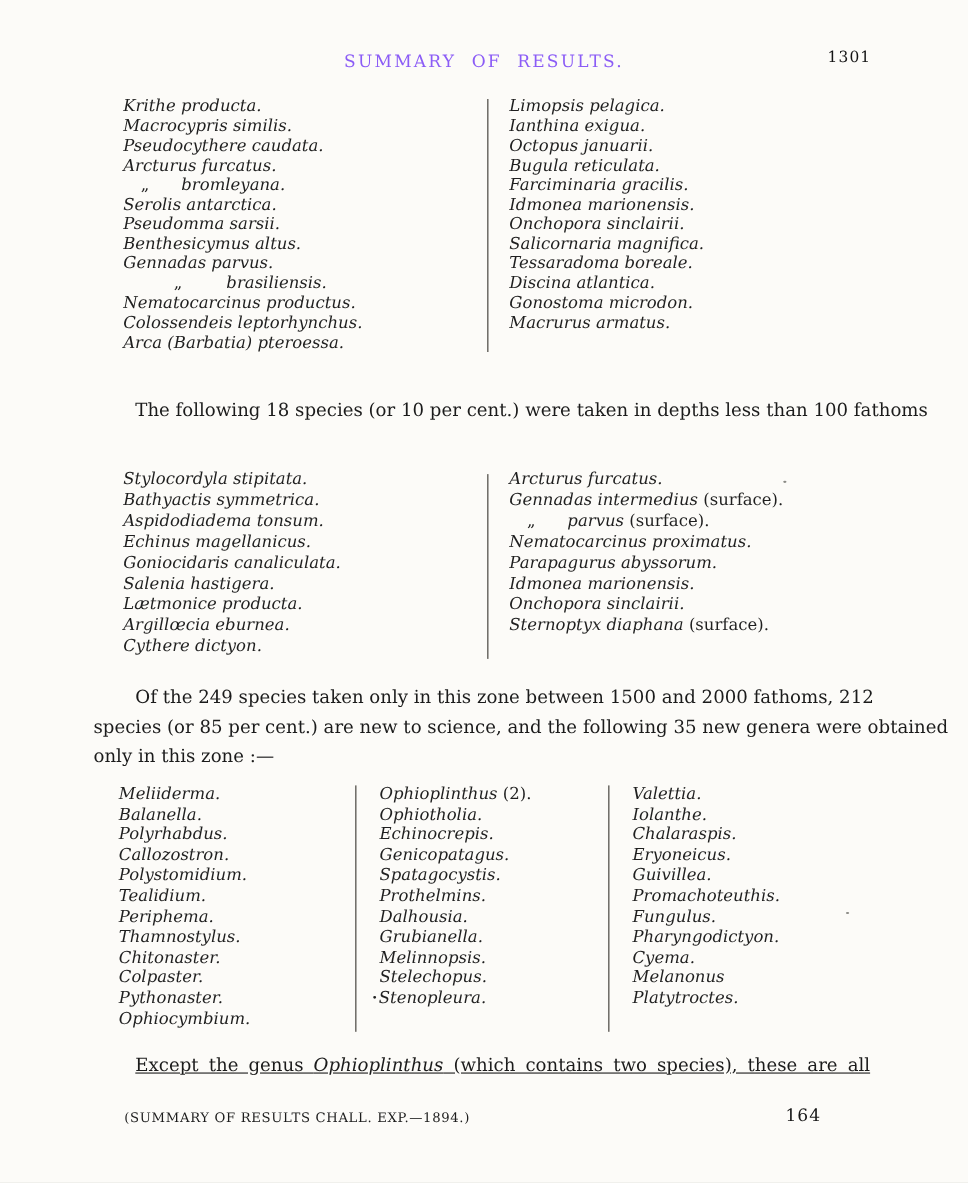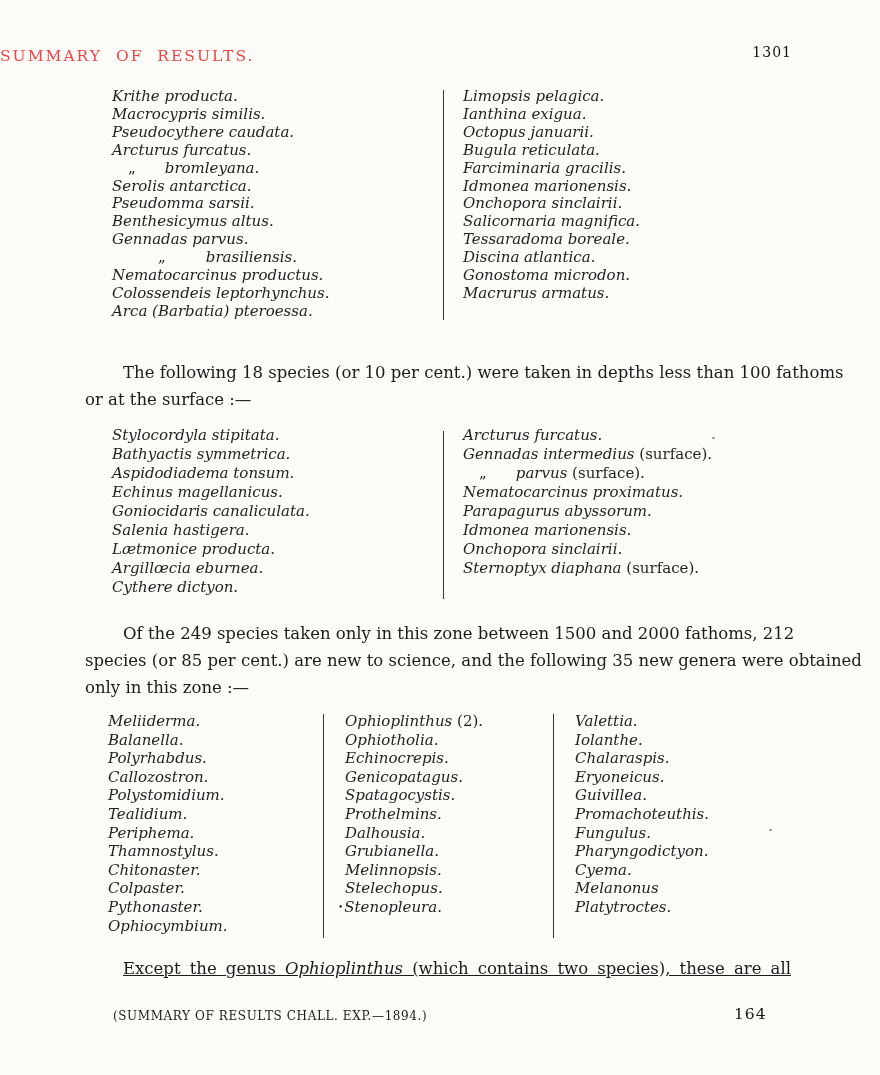--- a/index.html
+++ b/index.html
@@ -8,23 +8,23 @@
     width:880px; height:1075px;
     margin:0 auto;
     background:#fcfbf8;
     color:#1f1f1f;
     font-family:"DejaVu Serif","Liberation Serif",serif;
     overflow:hidden;
   }
   
   .hdr-title {
     position:absolute; top:47px; left:0; right:0;
-    text-align:left;
+    text-align:center;
     font-size:15.5px; letter-spacing:2px; word-spacing:7px;
-    color:#ef4444;
+    color:#8b5cf6;
   }
   .hdr-pageno {
     position:absolute; top:44px; right:88px;
     font-size:14px; letter-spacing:1px; color:#141414;
   }
   
   .splist { position:absolute; font-size:15px; }
   .sp-row { white-space:nowrap; }
   .it { font-style:italic; }
   .rm { font-style:normal; }
@@ -55,21 +55,21 @@
   .pline { line-height:26.8px; white-space:nowrap; }
   .pline.just { text-align:justify; text-align-last:justify; }
   .pline.ind { text-indent:38px; }
   
   .ftr-imprint {
     position:absolute; left:113px; top:1009px;
     font-size:12px; letter-spacing:0.6px; color:#1c1c1c;
   }
   .ftr-sig {
     position:absolute; left:714px; top:1005px;
-    font-size:15.5px; letter-spacing:1px; color:#161616;margin-left:20px;
+    font-size:15.5px; letter-spacing:1px; color:#161616;
   }
   
   .speck { position:absolute; background:#8a8a85; border-radius:50%; }
   #speck1 { left:712px; top:437px; width:3px; height:2px; }
   #speck2 { left:769px; top:829px; width:3px; height:2px; }
 </style>
 </head>
 <body>
 
 <div id="page">
@@ -103,21 +103,20 @@
       <div class="sp-row"><span class="it">Onchopora sinclairii.</span></div>
       <div class="sp-row"><span class="it">Salicornaria magnifica.</span></div>
       <div class="sp-row"><span class="it">Tessaradoma boreale.</span></div>
       <div class="sp-row"><span class="it">Discina atlantica.</span></div>
       <div class="sp-row"><span class="it">Gonostoma microdon.</span></div>
       <div class="sp-row"><span class="it">Macrurus armatus.</span></div>
     </div>
 
   <div id="para1" class="para">
       <div class="pline just ind"><span>The following 18 species (or 10 per cent.) were taken in depths less than 100 fathoms</span></div>
-      <div class="pline"><span>or at the surface :—</span></div>
     </div>
 
   <div id="list2-left" class="splist l2">
       <div class="sp-row"><span class="it">Stylocordyla stipitata.</span></div>
       <div class="sp-row"><span class="it">Bathyactis symmetrica.</span></div>
       <div class="sp-row"><span class="it">Aspidodiadema tonsum.</span></div>
       <div class="sp-row"><span class="it">Echinus magellanicus.</span></div>
       <div class="sp-row"><span class="it">Goniocidaris canaliculata.</span></div>
       <div class="sp-row"><span class="it">Salenia hastigera.</span></div>
       <div class="sp-row"><span class="it">Lætmonice producta.</span></div>

